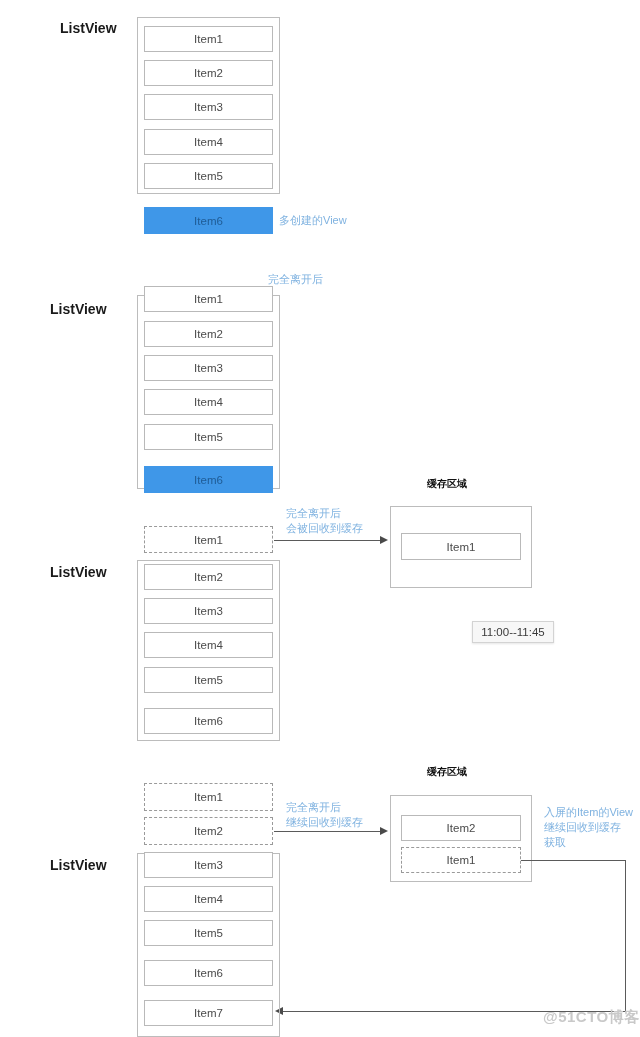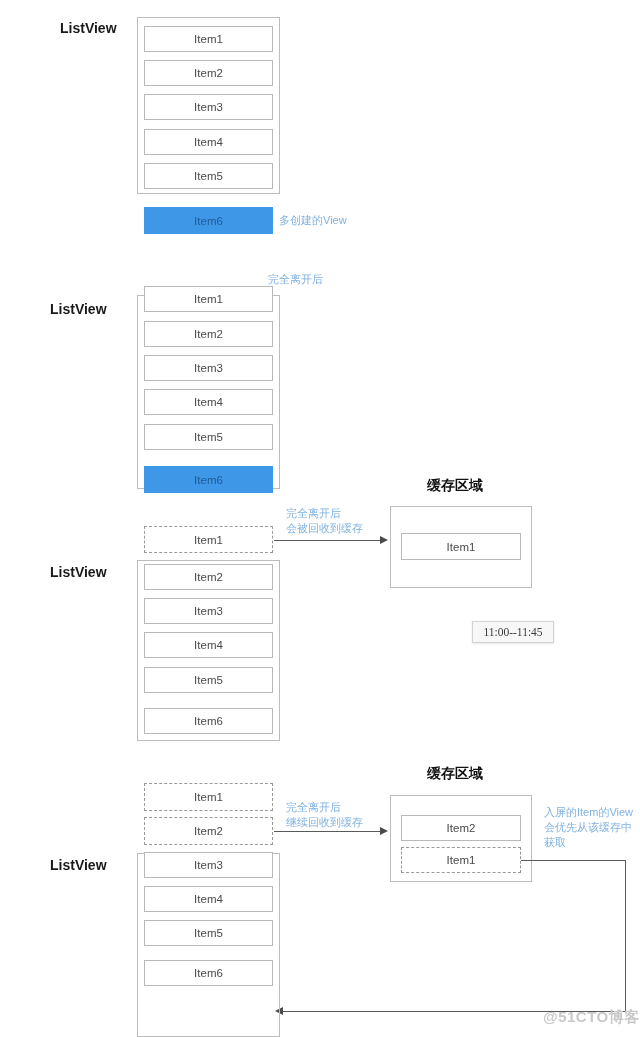--- a/index.html
+++ b/index.html
@@ -30,21 +30,21 @@
     font-size:11.5px;color:#4a4a4a;
   }
   .cell.dashed{
     border:1px dashed #9a9a9a;background:#ffffff;
   }
   .cell.blue{
     background:#3f97e8;border:1px solid #3f97e8;color:#1f5c96;
   }
   
   .heading{
-    font-size:14px;font-weight:bold;color:#111111;white-space:nowrap;
+    font-size:10px;font-weight:bold;color:#111111;white-space:nowrap;
   }
   
   .cache-frame{border:1px solid #bcbcbc;background:#ffffff;}
   
   .note{
     font-size:11px;color:#7fb2e0;line-height:15px;white-space:pre-line;
   }
   
   .chip{
     border:1px solid #d3d3d3;background:#f7f7f7;
@@ -116,50 +116,51 @@
   <div class="abs lv-label" style="left:34px;top:564px;">ListView</div>
 
   <div class="abs lv-frame" style="left:121px;top:560px;width:143px;height:181px;"></div>
 
   <div class="abs cell" style="left:128px;top:564px;width:129px;height:26px;">Item2</div>
   <div class="abs cell" style="left:128px;top:598px;width:129px;height:26px;">Item3</div>
   <div class="abs cell" style="left:128px;top:632px;width:129px;height:26px;">Item4</div>
   <div class="abs cell" style="left:128px;top:667px;width:129px;height:26px;">Item5</div>
   <div class="abs cell" style="left:128px;top:708px;width:129px;height:26px;">Item6</div>
 
-  <div class="abs chip" style="left:456px;top:621px;width:82px;height:22px;font-family:Liberation Serif, serif;">11:00--11:45</div>
+  <div class="abs chip" style="left:456px;top:621px;width:82px;height:22px;">11:00--11:45</div>
 
   <div class="abs heading" style="left:411px;top:765px;">缓存区域</div>
 
   <div class="abs cell dashed" style="left:128px;top:783px;width:129px;height:28px;">Item1</div>
   <div class="abs cell dashed" style="left:128px;top:817px;width:129px;height:28px;">Item2</div>
 
   <div class="abs note" style="left:270px;top:800px;">完全离开后
 继续回收到缓存</div>
 
   <div class="abs line-h" style="left:258px;top:831px;width:106px;"></div>
   <div class="abs arrow-r" style="left:364px;top:826.5px;"></div>
 
   <div class="abs cache-frame" style="left:374px;top:795px;width:142px;height:87px;"></div>
   <div class="abs cell" style="left:385px;top:815px;width:120px;height:26px;">Item2</div>
   <div class="abs cell dashed" style="left:385px;top:847px;width:120px;height:26px;">Item1</div>
 
   <div class="abs note" style="left:528px;top:805px;">入屏的Item的View
-会优先从该缓存中
+继续回收到缓存
 获取</div>
 
   <div class="abs line-h" style="left:505px;top:860px;width:105px;"></div>
   <div class="abs line-v" style="left:609px;top:860px;height:152px;"></div>
   <div class="abs line-h" style="left:267px;top:1011px;width:343px;"></div>
   <div class="abs arrow-l" style="left:259px;top:1006.5px;"></div>
 
   <div class="abs lv-label" style="left:34px;top:857px;">ListView</div>
 
   <div class="abs lv-frame" style="left:121px;top:853px;width:143px;height:184px;"></div>
 
   <div class="abs cell" style="left:128px;top:852px;width:129px;height:26px;">Item3</div>
   <div class="abs cell" style="left:128px;top:886px;width:129px;height:26px;">Item4</div>
   <div class="abs cell" style="left:128px;top:920px;width:129px;height:26px;">Item5</div>
   <div class="abs cell" style="left:128px;top:960px;width:129px;height:26px;">Item6</div>
+  <div class="abs cell" style="left:128px;top:1000px;width:129px;height:26px;">Item7</div>
 
   <div class="abs watermark" style="left:527px;top:1008px;">@51CTO博客</div>
 
 </div>
 
 </body></html>

